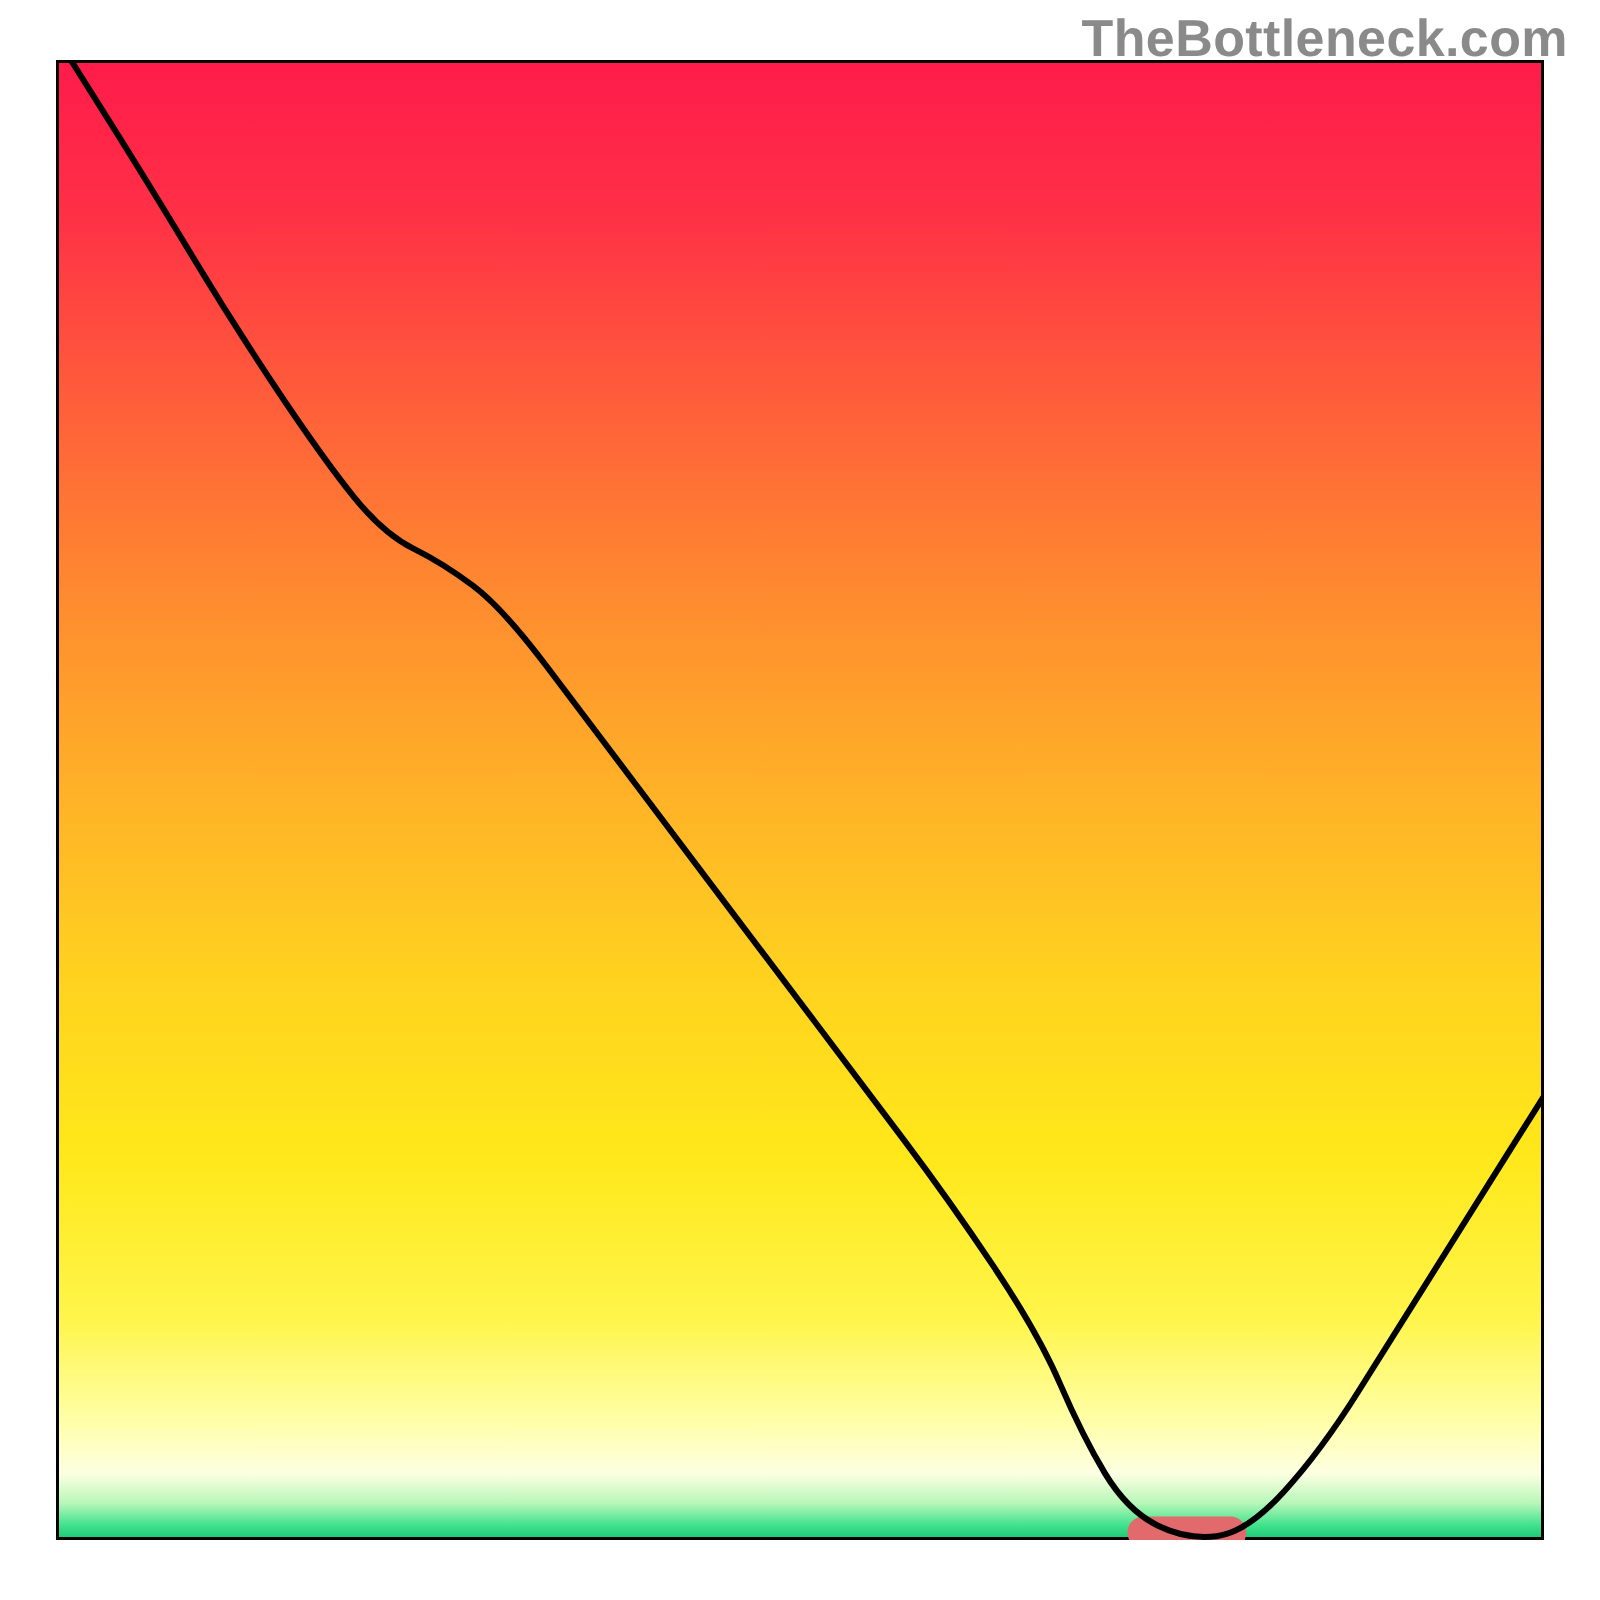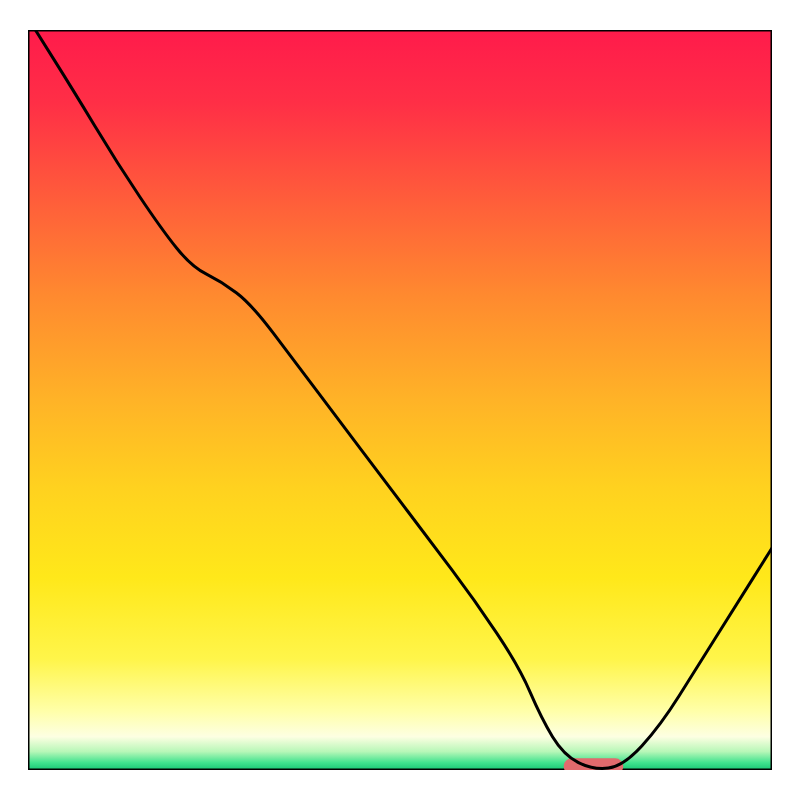--- a/index.html
+++ b/index.html
@@ -35,20 +35,21 @@
     box-sizing: border-box;
   }
   svg {
     display: block;
   }
 </style>
 </head>
 <body>
 <div class="container">
 
+  <div class="watermark">TheBottleneck.com</div>
 
   <div class="chart-frame">
     <svg id="chart-svg" width="744" height="740" viewBox="0 0 744 740">
       <defs>
         <linearGradient id="bgGrad" x1="0" y1="0" x2="0" y2="1">
             <stop offset="0.00%" stop-color="#ff1b4b"></stop>
             <stop offset="10.00%" stop-color="#ff2f46"></stop>
             <stop offset="22.00%" stop-color="#ff5a3b"></stop>
             <stop offset="36.00%" stop-color="#ff8a2f"></stop>
             <stop offset="50.00%" stop-color="#ffb327"></stop>

